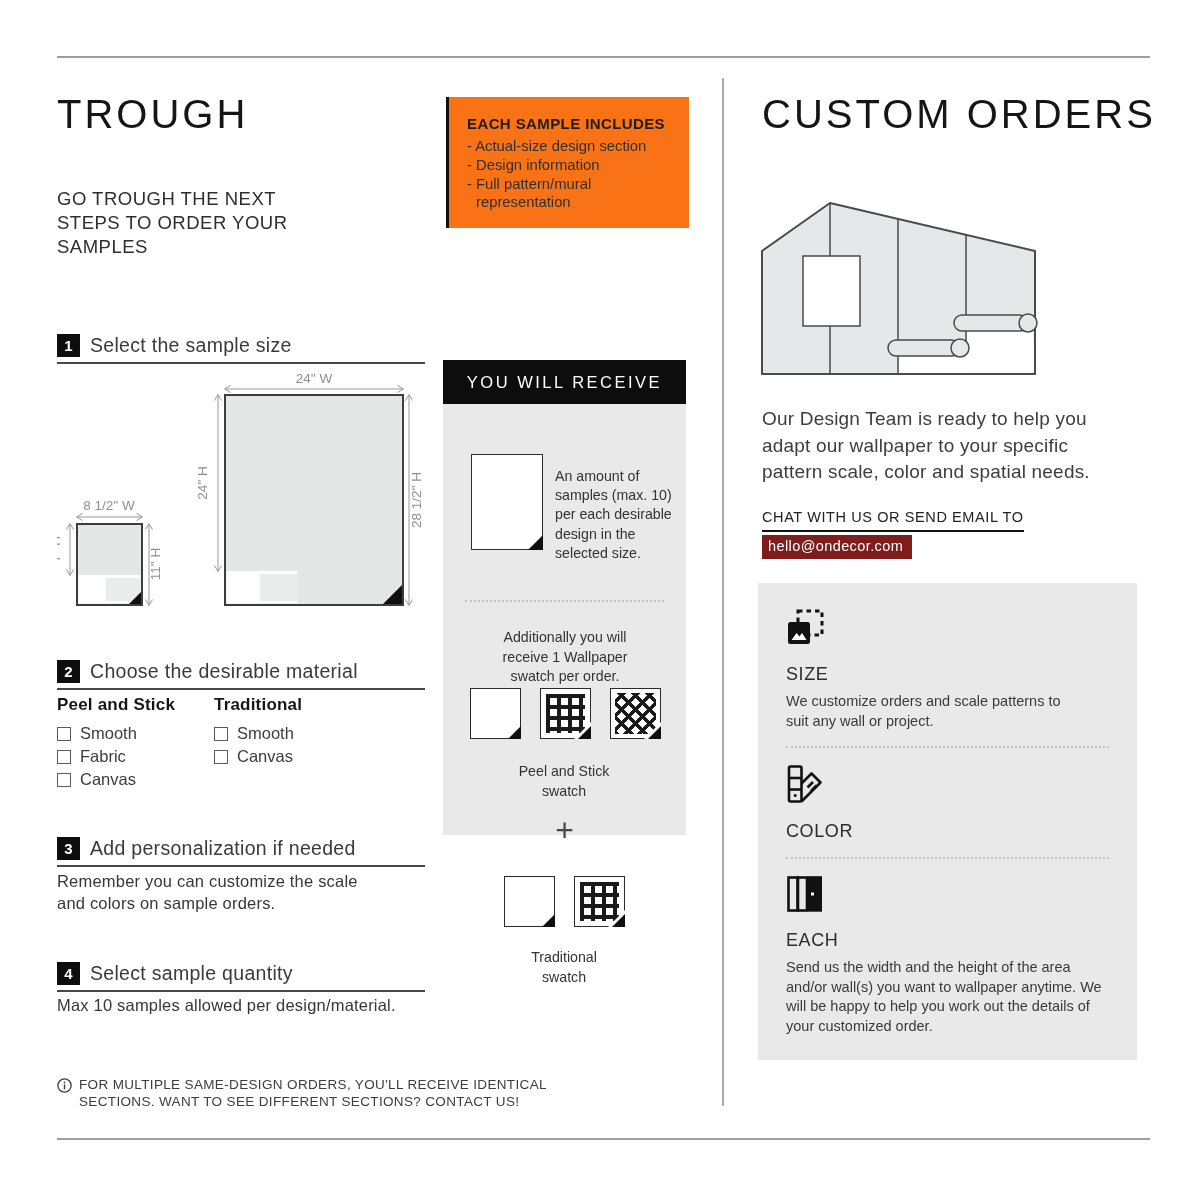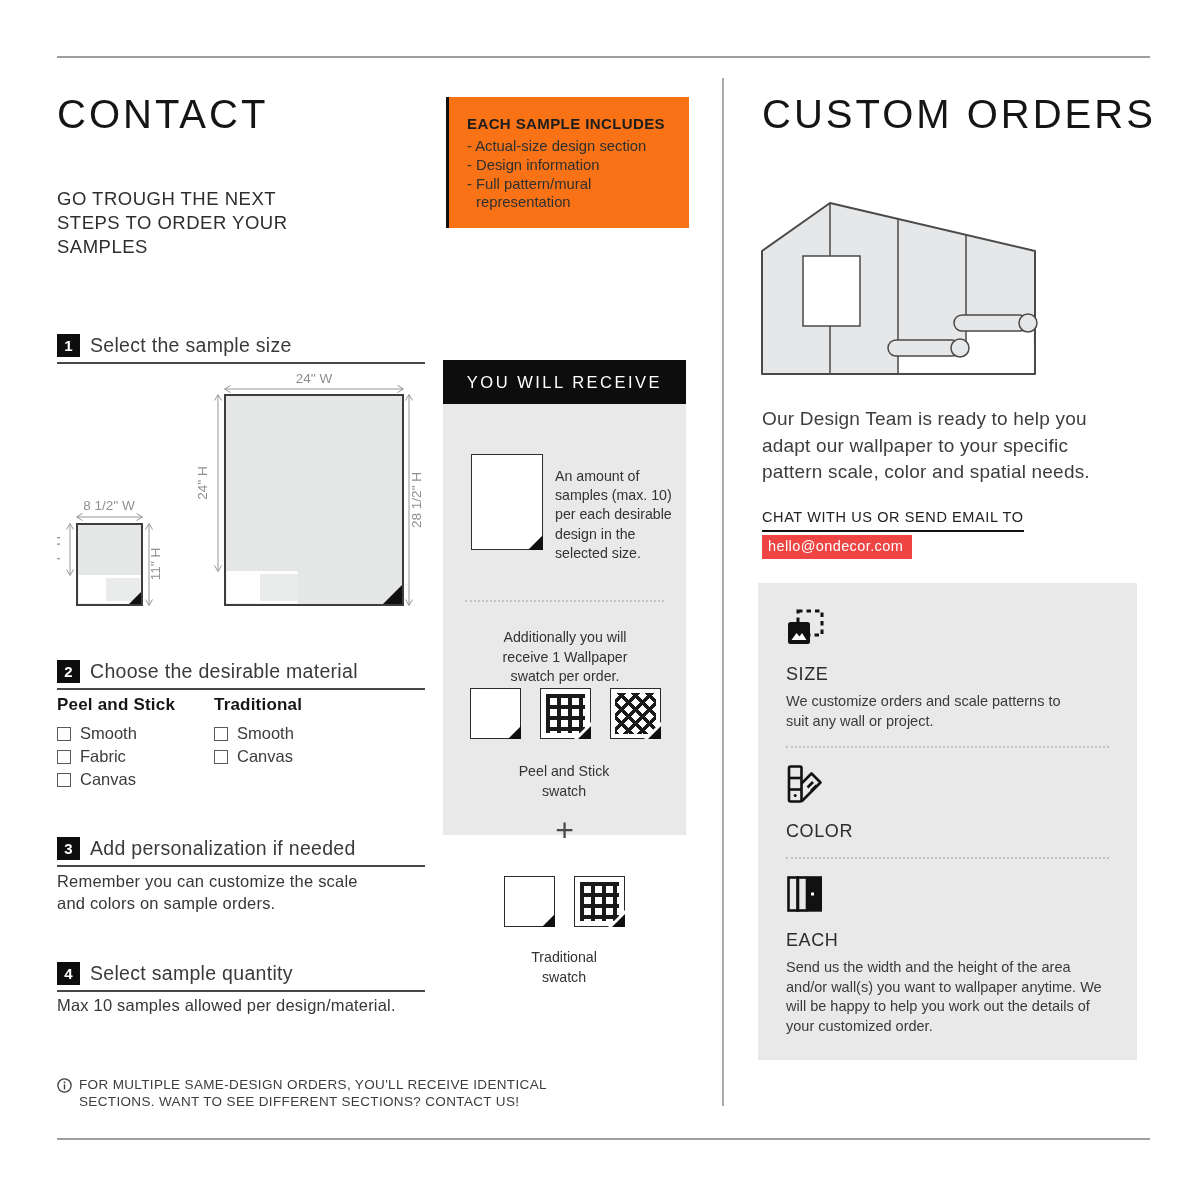--- a/index.html
+++ b/index.html
@@ -61,38 +61,38 @@
   .fold-backing{position:absolute;right:-1px;bottom:-1px;width:0;height:0;
     border-left:17px solid transparent;border-bottom:17px solid #fff;}
   .fold{position:absolute;right:-1px;bottom:-1px;width:0;height:0;
     border-left:13px solid transparent;border-bottom:13px solid #0f0f0f;}
   .plus-sign{font-size:32px;font-weight:300;color:#4a4a4a;text-align:center;}
 
   
   .intro{font-size:19px;line-height:26.5px;letter-spacing:0.2px;color:#3d3d3d;width:352px;}
   .chat-wrap{border-bottom:2px solid #111;padding-bottom:4px;display:inline-block;}
   .chat-label{font-size:14.5px;letter-spacing:0.6px;color:#222;}
-  .email-badge{display:inline-block;background:#ef4444;color:#fff;font-size:14.5px;
+  .email-badge{display:inline-block;background:#7f1d1d;color:#fff;font-size:14.5px;
     letter-spacing:0.4px;padding:3px 9px 5px 6px;margin-top:3px;}
 
   .features-box{left:758px;top:583px;width:323px;background:#e9e9e9;padding:26px 28px 24px 28px;}
   .feature-name{font-size:18px;letter-spacing:0.6px;color:#2c2c2c;margin-top:13px;}
   .feature-text{font-size:14.5px;line-height:19.5px;color:#3a3a3a;margin-top:7px;}
   .feature:nth-of-type(1) .feature-text{width:292px;}
   .feature:nth-of-type(3) .feature-text{width:323px;}
   .feature-divider{border-top:2px dotted #c2c2c2;margin:15px 0 16px 0;}
 </style>
 </head>
 <body>
 
 <div class="rule" style="top:56px"></div>
 <div class="rule" style="top:1138px"></div>
 <div class="v-divider"></div>
 
-<div class="abs big-title" style="left:57px;top:92px">CONTACT</div>
+<div class="abs big-title" style="left:57px;top:92px">TROUGH</div>
 <div class="abs subtitle" style="left:57px;top:187px">GO TROUGH THE NEXT STEPS TO ORDER YOUR SAMPLES</div>
 
 <div class="abs includes-box">
   <div class="includes-title">EACH SAMPLE INCLUDES</div>
   <div class="includes-list">
     <div class="includes-item">- Actual-size design section</div>
     <div class="includes-item">- Design information</div>
     <div class="includes-item">- Full pattern/mural representation</div>
   </div>
 </div>

